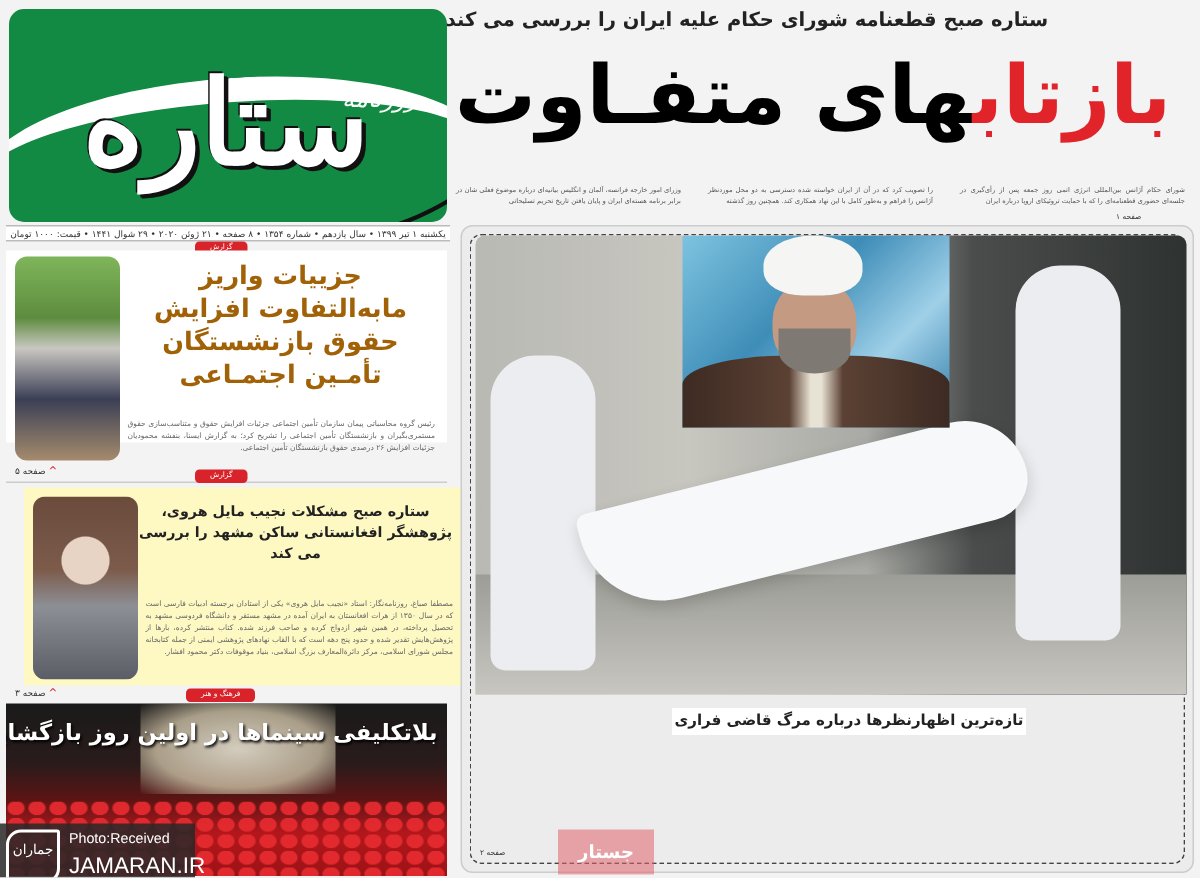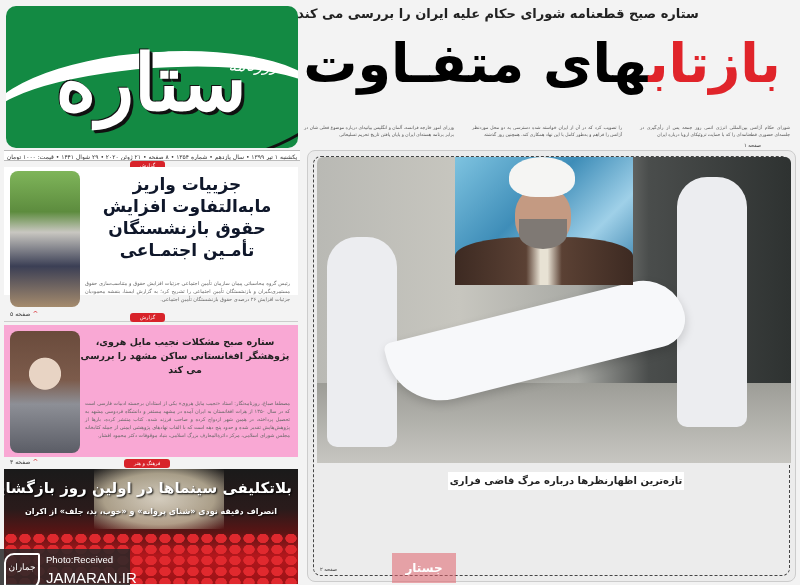--- a/index.html
+++ b/index.html
@@ -38,37 +38,37 @@
     position: absolute; height: 9px; padding: 0 10px; border-radius: 3px;
     background: #d8232a; color: #fff; font-size: 5px; line-height: 9px; text-align: center;
   }
   .story-1 { position: absolute; left: 0; top: 4px; width: 294px; height: 128px; background: #fff; }
   .story-1 .photo {
     position: absolute; left: 6px; top: 4px; width: 70px; height: 136px; border-radius: 8px;
     background: linear-gradient(180deg,#7fb55a 0%,#5d8c3e 30%,#c9c7c1 45%,#3b3f55 70%,#a58b6d 100%);
   }
   .story-1 .h1 {
     position: absolute; right: 6px; top: 6px; width: 210px; text-align: center;
-    font-weight: bold; font-size: 17px; line-height: 22px; color: #0f172a;
+    font-weight: bold; font-size: 17px; line-height: 22px; color: #a16207;
   }
   .story-1 .sub {
     position: absolute; right: 4px; top: 98px; width: 215px; text-align: center;
     font-weight: bold; font-size: 7.5px; color: #111; white-space: nowrap;
   }
   .story-1 .body, .story-2 .body {
     position: absolute; font-size: 5px; line-height: 8px; color: #666; text-align: justify;
   }
   .story-1 .body { right: 8px; top: 112px; width: 205px; }
   .page-ref {
     position: absolute; left: 6px; font-size: 6px; color: #333; white-space: nowrap;
   }
   .page-ref .chev { color: #d8232a; font-size: 7px; margin-left: 2px; }
   .divider { position: absolute; left: 0; width: 294px; height: 1px; background: #ccc; }
 
-  .story-2 { position: absolute; left: 0; top: 162px; width: 294px; height: 132px; background: #f9a8d4; }
+  .story-2 { position: absolute; left: 12px; top: 162px; width: 294px; height: 132px; background: #fef9c3; }
   .story-2 .photo {
     position: absolute; left: 6px; top: 6px; width: 70px; height: 122px; border-radius: 8px;
     background: radial-gradient(circle at 50% 35%,#e8d4c4 0 18%,transparent 19%),
                 linear-gradient(180deg,#6a4b3c 0%,#7c5b4b 40%,#8d8f96 60%,#5b5d66 100%);
   }
   .story-2 .kicker {
     position: absolute; right: 8px; top: 10px; width: 210px; text-align: center;
     font-weight: bold; font-size: 9.5px; line-height: 14px; color: #222;
   }
   .story-2 .h1 {
@@ -157,21 +157,21 @@
   .main-h1 {
     position: absolute; left: 12px; top: 340px; width: 466px; text-align: center;
     font-weight: bold; font-size: 25px; line-height: 40px; color: #111; white-space: nowrap; letter-spacing: -0.5px;
   }
   .main-h2 {
     position: absolute; left: 12px; top: 378px; width: 466px; text-align: center;
     font-weight: bold; font-size: 25px; line-height: 40px; color: #e0242a; white-space: nowrap;
   }
   .main-page { position: absolute; left: 12px; top: 415px; font-size: 5px; color: #333; }
   .ribbon {
-    position: absolute; left: 84px; top: 402px; width: 64px; height: 30px;
+    position: absolute; left: 64px; top: 402px; width: 64px; height: 30px;
     background: rgba(224,100,110,.55); color: #fff; font-weight: bold; font-size: 12px; text-align: center; line-height: 30px;
   }
 </style>
 </head>
 <body>
 
 <div class="masthead">
   <div class="swoosh"></div>
   <div class="logo-text">ستاره صبح</div>
   <div class="tagline">روزنامه</div>
@@ -210,21 +210,20 @@
   </div>
   <div class="page-ref" style="top:295px;">
     <span class="chev">^</span><span>صفحه ۳</span>
   </div>
   <div class="section-tag" style="left:120px; top:296px;">فرهنگ و هنر</div>
 
   <div class="story-3">
     <div class="screen"></div>
     <div class="seats"></div>
     <div class="h1">بلاتکلیفی سینماها در اولین روز بازگشایی</div>
-    <div class="sub">انصراف دقیقه نودی «شنای پروانه» و «خوب، بد، جلف» از اکران</div>
   </div>
 </div>
 
 <div class="watermark">
   <div class="logo">جماران</div>
   <div class="l1">Photo:Received</div>
   <div class="l2">JAMARAN.IR</div>
 </div>
 
 <div class="main-box">

